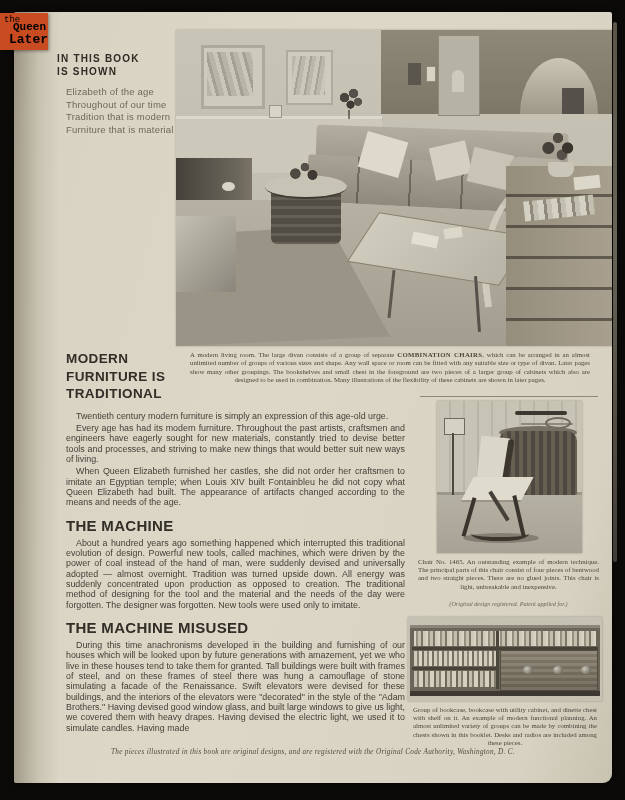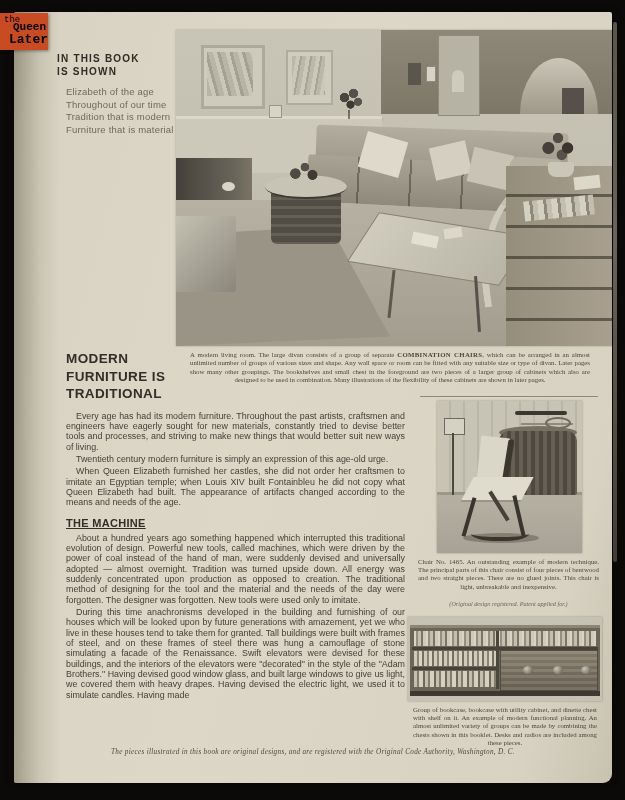--- a/index.html
+++ b/index.html
@@ -75,21 +75,21 @@
   .ph-plant2{left:358px;top:96px;width:48px;height:40px;background:radial-gradient(circle at 30% 55%,#45413a 14%,transparent 16%),radial-gradient(circle at 50% 30%,#514d44 13%,transparent 15%),radial-gradient(circle at 70% 55%,#3a362f 13%,transparent 15%),radial-gradient(circle at 58% 72%,#55514a 12%,transparent 14%);}
   .ph-pot2{left:372px;top:132px;width:26px;height:15px;background:#cbc7b8;border-radius:3px 3px 8px 8px;}
 
   
   .caption{position:absolute;left:190px;top:351px;width:400px;font-family:"Liberation Serif",serif;
     font-size:6.8px;line-height:8.4px;color:#4c473e;text-align:justify;text-align-last:center;}
   .caption b{font-weight:700;letter-spacing:.3px;}
 
   .article{position:absolute;left:66px;top:350px;width:339px;color:#46413a;}
   .article h1{margin:0 0 8px 0;font-size:13.5px;line-height:17.5px;font-weight:700;color:#312d27;letter-spacing:.4px;width:130px;}
-  .article h2{margin:9px 0 4px 0;font-size:11px;font-weight:700;color:#312d27;letter-spacing:.3px;text-decoration:underline;}
+  .article h2{margin:9px 0 4px 0;font-size:15px;font-weight:700;color:#312d27;letter-spacing:.3px;}
   .article p{margin:0 0 2px 0;font-size:8.9px;line-height:10.35px;text-align:justify;text-indent:10px;}
 
   .right-rule{position:absolute;left:420px;top:396px;width:178px;height:1px;background:#8d887a;}
 
   
   .chair-photo{position:absolute;left:437px;top:401px;width:145px;height:152px;overflow:hidden;
     background:repeating-linear-gradient(90deg,#c8c4b5 0 12px,#bab6a7 12px 14px);box-shadow:0 0 2px rgba(0,0,0,.3);}
   .chair-photo *{position:absolute;}
   .ch-floor{left:0;top:94px;width:145px;height:58px;background:linear-gradient(180deg,#b4b0a2,#a7a295);}
   .ch-base{left:0;top:91px;width:145px;height:3px;background:#9b9789;}
@@ -207,25 +207,26 @@
   <div class="ph-plant2"></div>
   <div class="ph-pot2"></div>
 </div>
 
 <div class="caption">
   <span>A modern living room.  The large divan consists of a group of separate </span><b>COMBINATION CHAIRS</b><span>, which can be arranged in an almost unlimited number of groups of various sizes and shape.  Any wall space or room can be fitted with any suitable size or type of divan.  Later pages show many other groupings.  The bookshelves and small chest in the foreground are two pieces of a larger group of cabinets which also are designed to be used in combination.  Many illustrations of the flexibility of these cabinets are shown in later pages.</span>
 </div>
 
 <div class="article">
   <h1><span>MODERN</span><br><span>FURNITURE IS</span><br><span>TRADITIONAL</span></h1>
+  <p>Twentieth century modern furniture is simply an expression of this age-old urge.</p>
   <p>Every age has had its modern furniture.  Throughout the past artists, craftsmen and engineers have eagerly sought for new materials, constantly tried to devise better tools and processes, and striving to make new things that would better suit new ways of living.</p>
-  <p>Twentieth century modern furniture is simply an expression of this age-old urge.</p>
   <p>When Queen Elizabeth furnished her castles, she did not order her craftsmen to imitate an Egyptian temple; when Louis XIV built Fontainbleu he did not copy what Queen Elizabeth had built. The appearance of artifacts changed according to the means and needs of the age.</p>
   <h2>THE MACHINE</h2>
   <p>About a hundred years ago something happened which interrupted this traditional evolution of design.  Powerful new tools, called machines, which were driven by the power of coal instead of the hand of man, were suddenly devised and universally adopted — almost overnight. Tradition was turned upside down.  All energy was suddenly concentrated upon production as opposed to creation. The traditional method of designing for the tool and the material and the needs of the day were forgotten.  The designer was forgotten.  New tools were used only to imitate.</p>
+  <h2>THE MACHINE MISUSED</h2>
   <p>During this time anachronisms developed in the building and furnishing of our houses which will be looked upon by future generations with amazement, yet we who live in these houses tend to take them for granted.  Tall buildings were built with frames of steel, and on these frames of steel there was hung a camouflage of stone simulating a facade of the Renaissance.  Swift elevators were devised for these buildings, and the interiors of the elevators were "decorated" in the style of the "Adam Brothers."  Having devised good window glass, and built large windows to give us light, we covered them with heavy drapes.  Having devised the electric light, we used it to simulate candles.  Having made</p>
 </div>
 
 <div class="right-rule"></div>
 
 <div class="chair-photo">
   <div class="ch-floor"></div>
   <div class="ch-base"></div>
   <div class="ch-lampbox"></div>
   <div class="ch-lamppole"></div>

